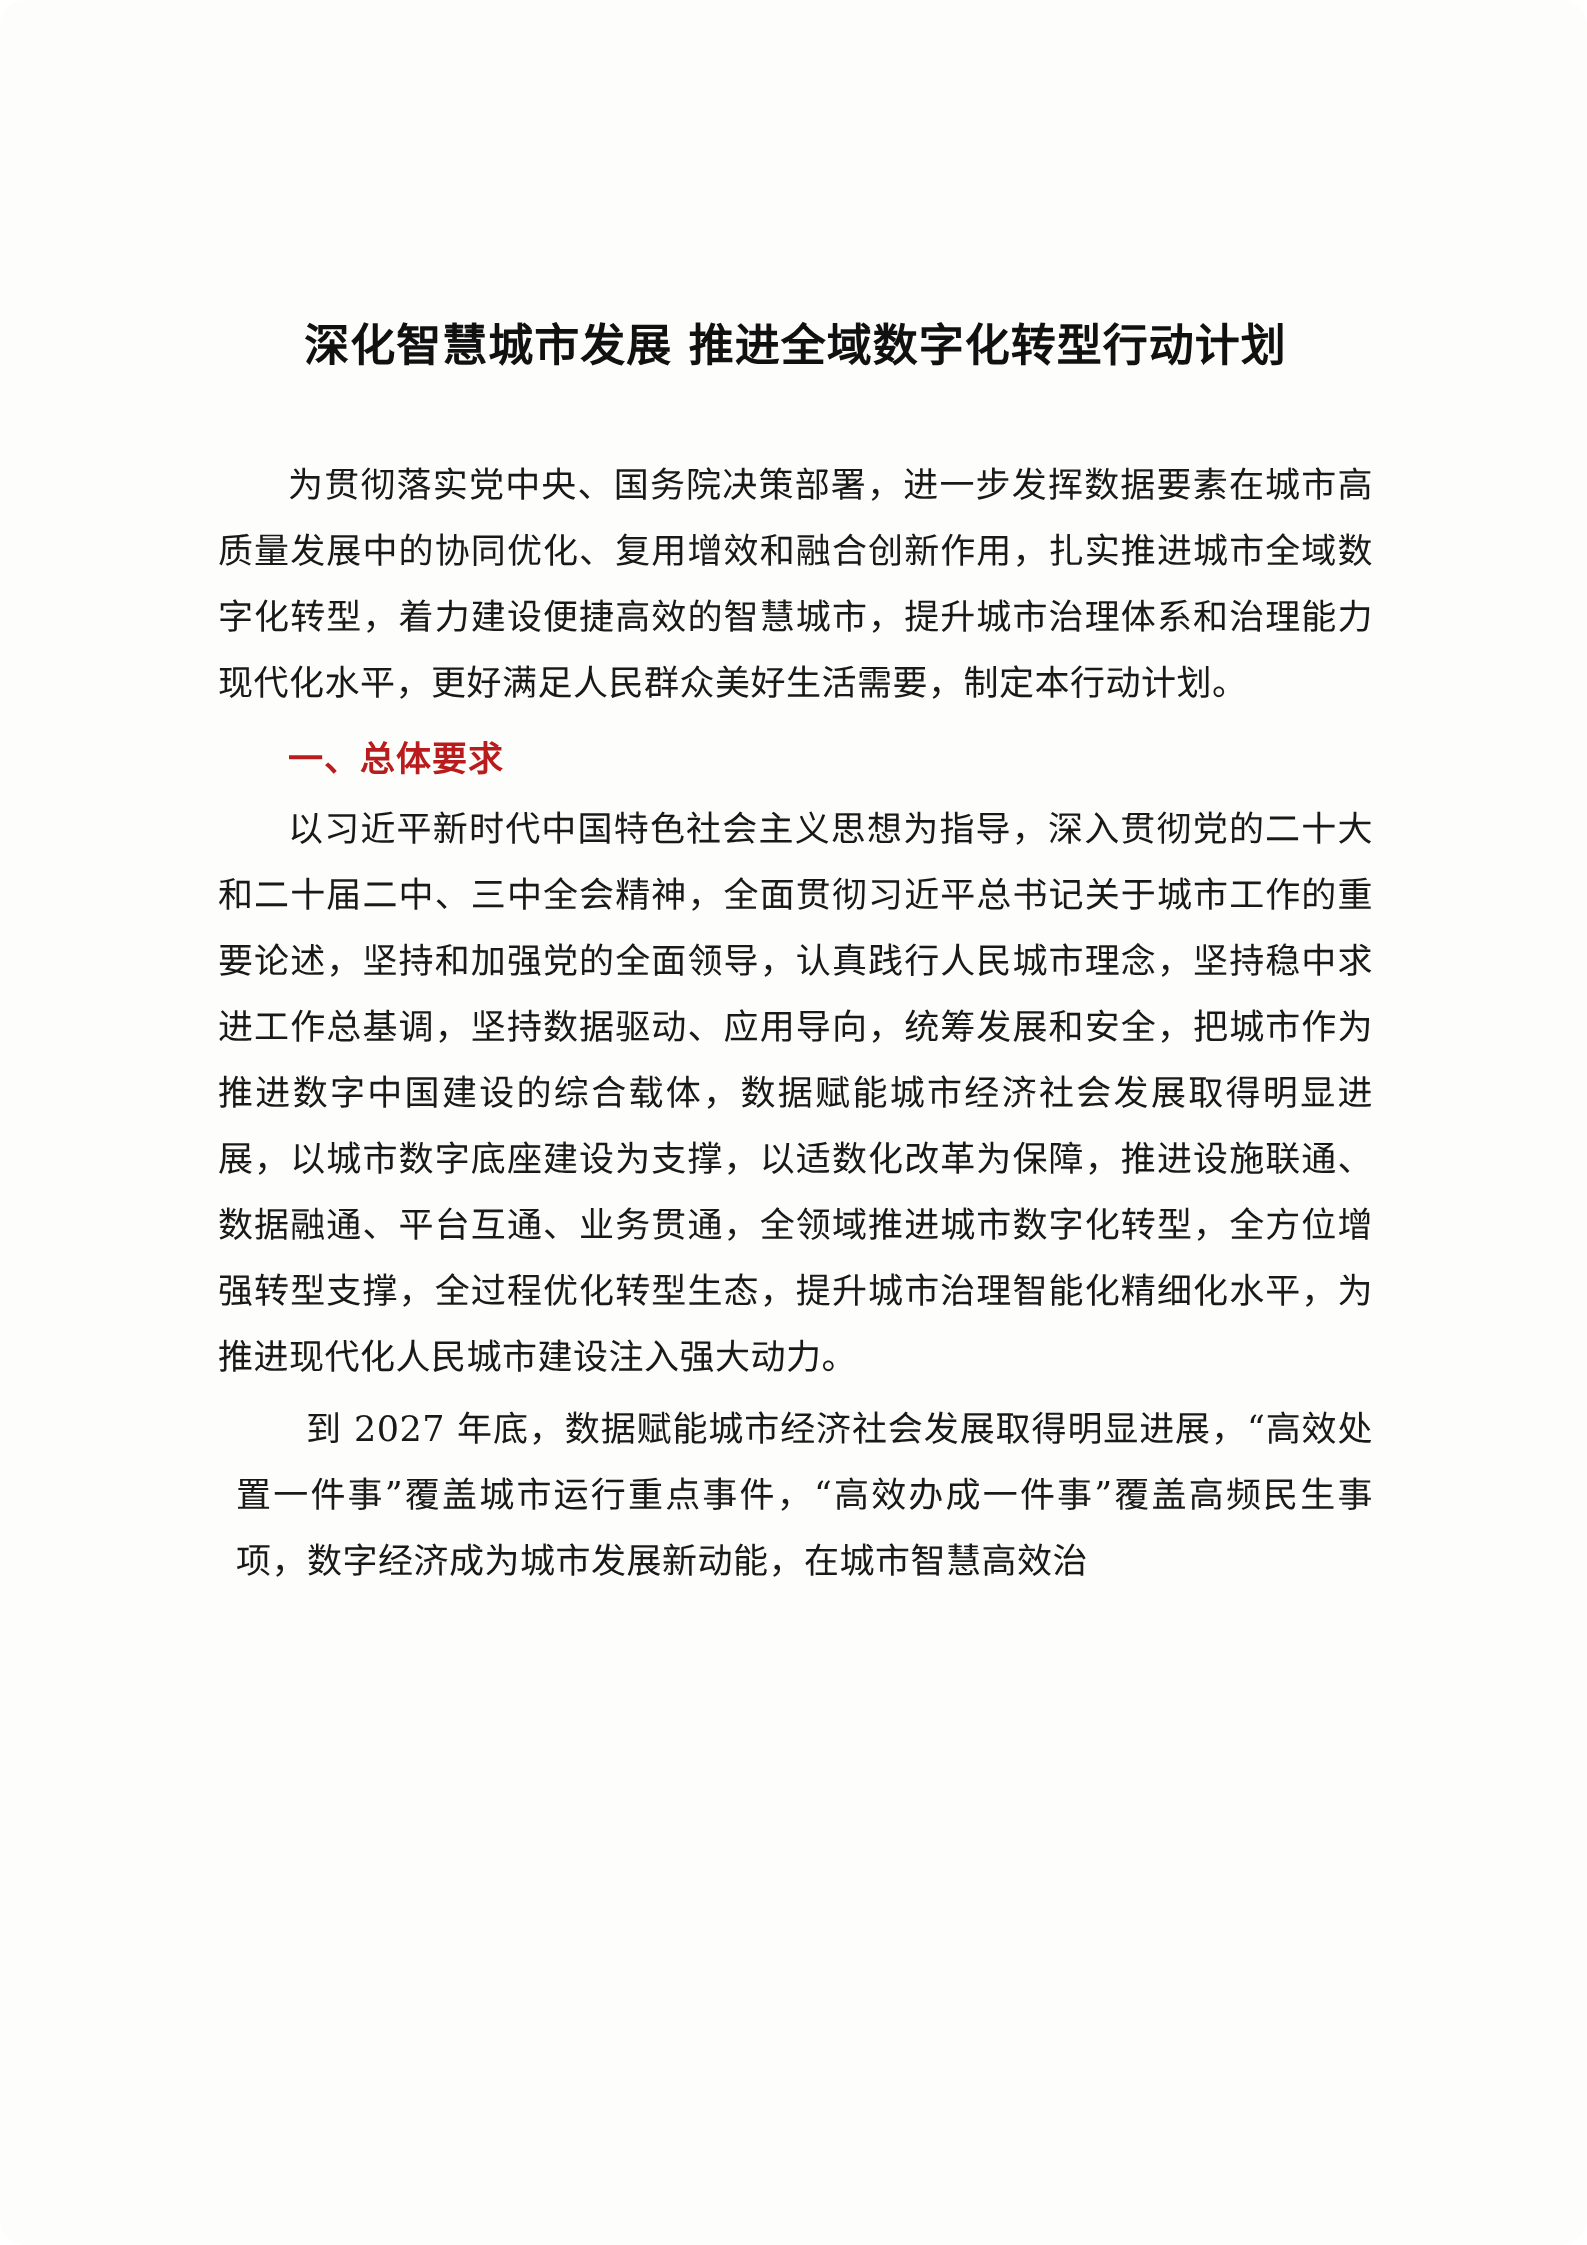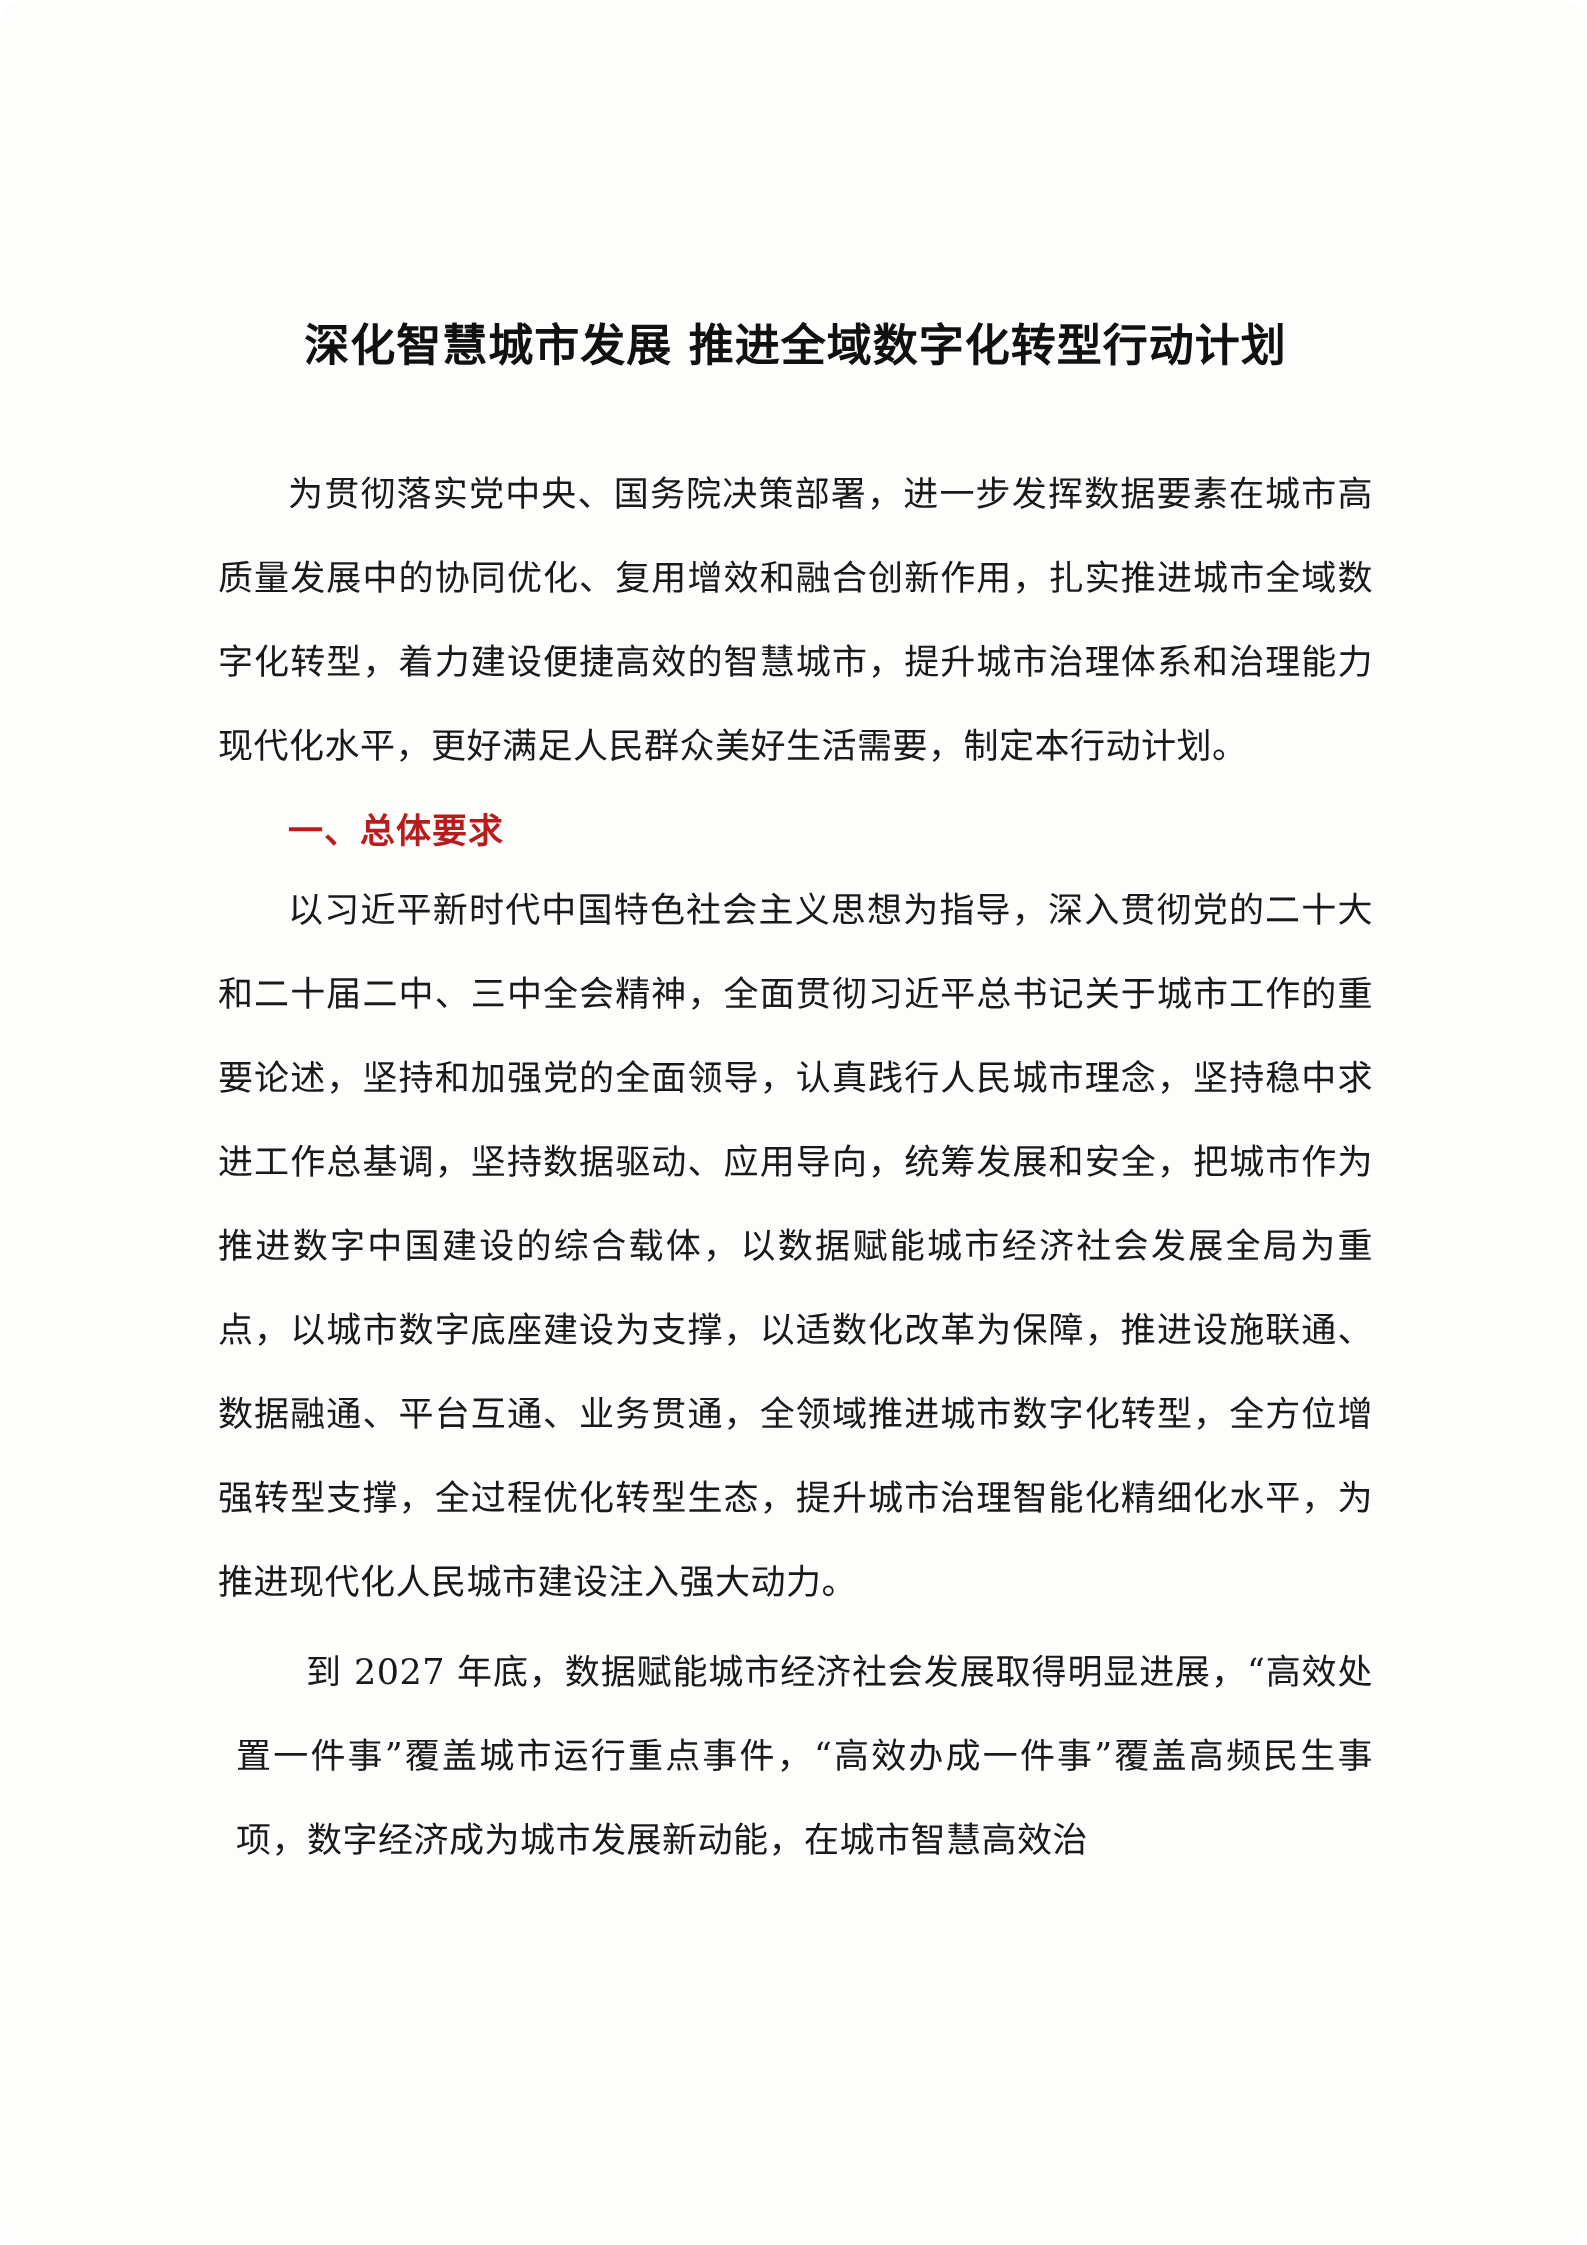--- a/index.html
+++ b/index.html
@@ -37,21 +37,21 @@
     font-size: 45px;
     line-height: 1.25;
     text-align: center;
     color: #111111;
     letter-spacing: 1px;
     margin: 0 0 78px 0;
     white-space: nowrap;
   }
   .para {
     font-size: 35px;
-    line-height: 84px;
+    line-height: 66px;
     text-align: justify;
     text-justify: inter-ideograph;
     text-indent: 70px;
     margin: 0 0 6px 0;
     color: #191919;
     letter-spacing: 0.5px;
   }
   .section-heading {
     font-family: "DejaVu Sans", "Liberation Sans", sans-serif;
     font-weight: bold;
@@ -72,18 +72,18 @@
 
 <div class="page">
   <div class="content">
 
     <h1 class="doc-title">深化智慧城市发展  推进全域数字化转型行动计划</h1>
 
     <p class="para">为贯彻落实党中央、国务院决策部署，进一步发挥数据要素在城市高质量发展中的协同优化、复用增效和融合创新作用，扎实推进城市全域数字化转型，着力建设便捷高效的智慧城市，提升城市治理体系和治理能力现代化水平，更好满足人民群众美好生活需要，制定本行动计划。</p>
 
     <h2 class="section-heading">一、总体要求</h2>
 
-    <p class="para">以习近平新时代中国特色社会主义思想为指导，深入贯彻党的二十大和二十届二中、三中全会精神，全面贯彻习近平总书记关于城市工作的重要论述，坚持和加强党的全面领导，认真践行人民城市理念，坚持稳中求进工作总基调，坚持数据驱动、应用导向，统筹发展和安全，把城市作为推进数字中国建设的综合载体，以数据赋能城市经济社会发展全局为重点，以城市数字底座建设为支撑，以适数化改革为保障，推进设施联通、数据融通、平台互通、业务贯通，全领域推进城市数字化转型，全方位增强转型支撑，全过程优化转型生态，提升城市治理智能化精细化水平，为推进现代化人民城市建设注入强大动力。</p>
+    <p class="para">以习近平新时代中国特色社会主义思想为指导，深入贯彻党的二十大和二十届二中、三中全会精神，全面贯彻习近平总书记关于城市工作的重要论述，坚持和加强党的全面领导，认真践行人民城市理念，坚持稳中求进工作总基调，坚持数据驱动、应用导向，统筹发展和安全，把城市作为推进数字中国建设的综合载体，数据赋能城市经济社会发展取得明显进展，以城市数字底座建设为支撑，以适数化改革为保障，推进设施联通、数据融通、平台互通、业务贯通，全领域推进城市数字化转型，全方位增强转型支撑，全过程优化转型生态，提升城市治理智能化精细化水平，为推进现代化人民城市建设注入强大动力。</p>
 
     <p class="para para-last">到 2027 年底，数据赋能城市经济社会发展取得明显进展，“高效处置一件事”覆盖城市运行重点事件，“高效办成一件事”覆盖高频民生事项，数字经济成为城市发展新动能，在城市智慧高效治</p>
 
   </div>
 </div>
 
 </body></html>

